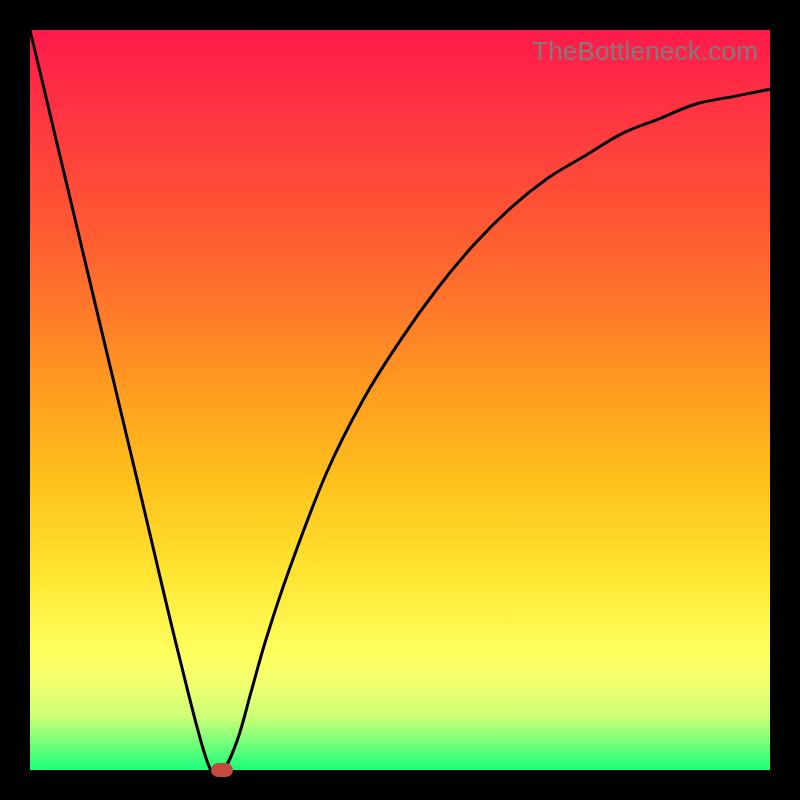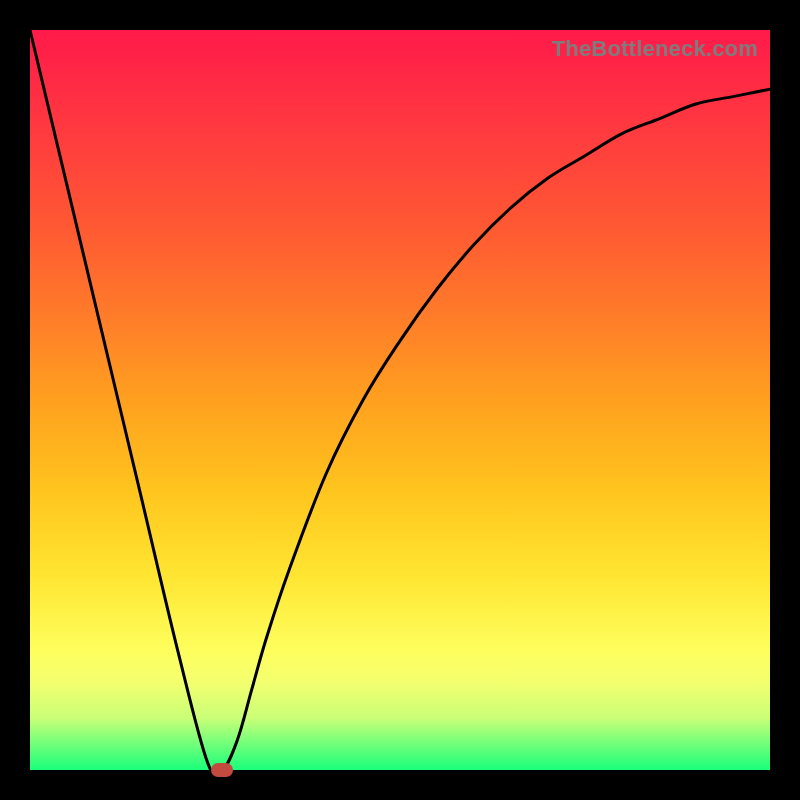--- a/index.html
+++ b/index.html
@@ -38,22 +38,22 @@
       #c9ff77 93%,
       #7dff7a 96%,
       #1aff7a 100%
     );
   }
   .watermark {
     position: absolute;
     top: 6px;
     right: 12px;
     color: #7d7d7d;
-    font-size: 22px;
-    font-weight: 700;
+    font-size: 26px;
+    font-weight: 400;
     letter-spacing: 0.2px;
     user-select: none;
   }
   svg.curve {
     position: absolute;
     left: 0;
     top: 0;
     width: 740px;
     height: 740px;
     overflow: visible;

